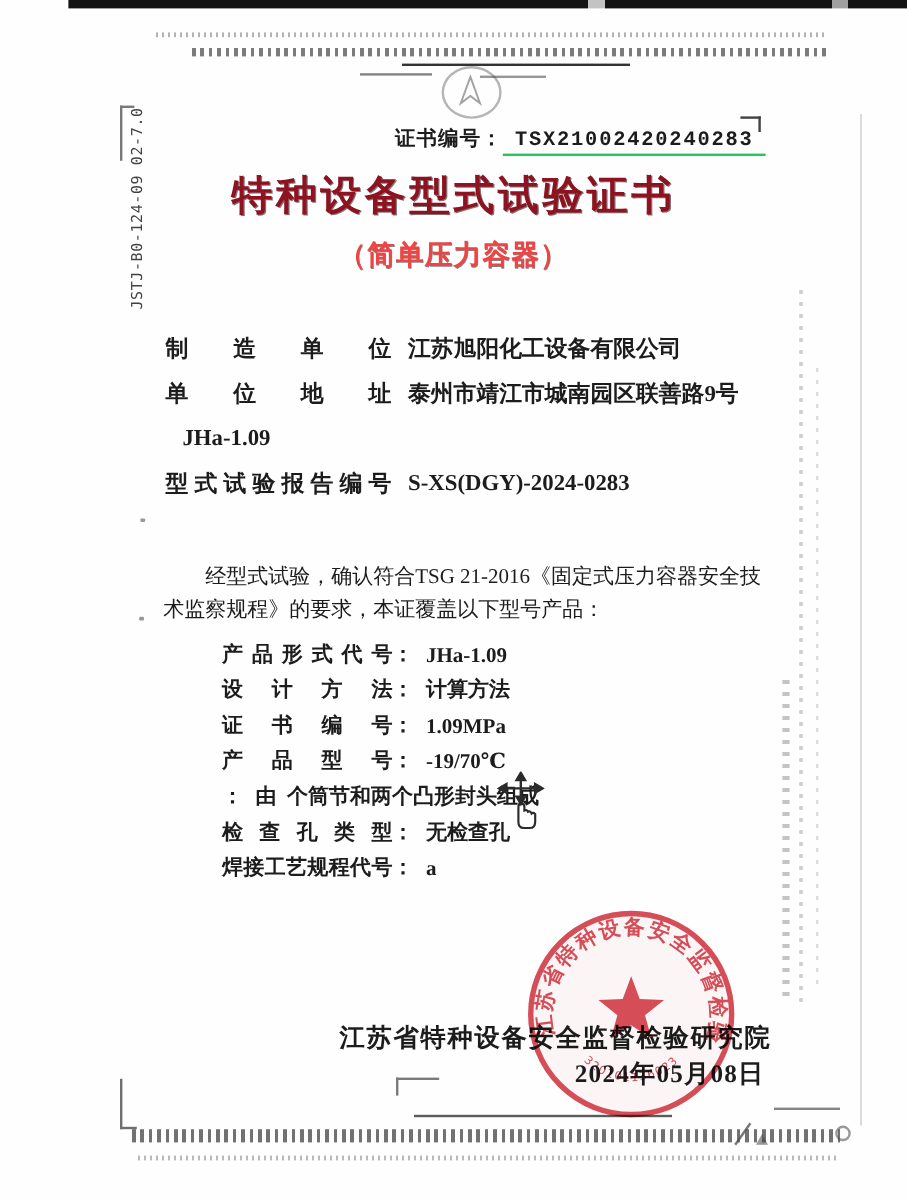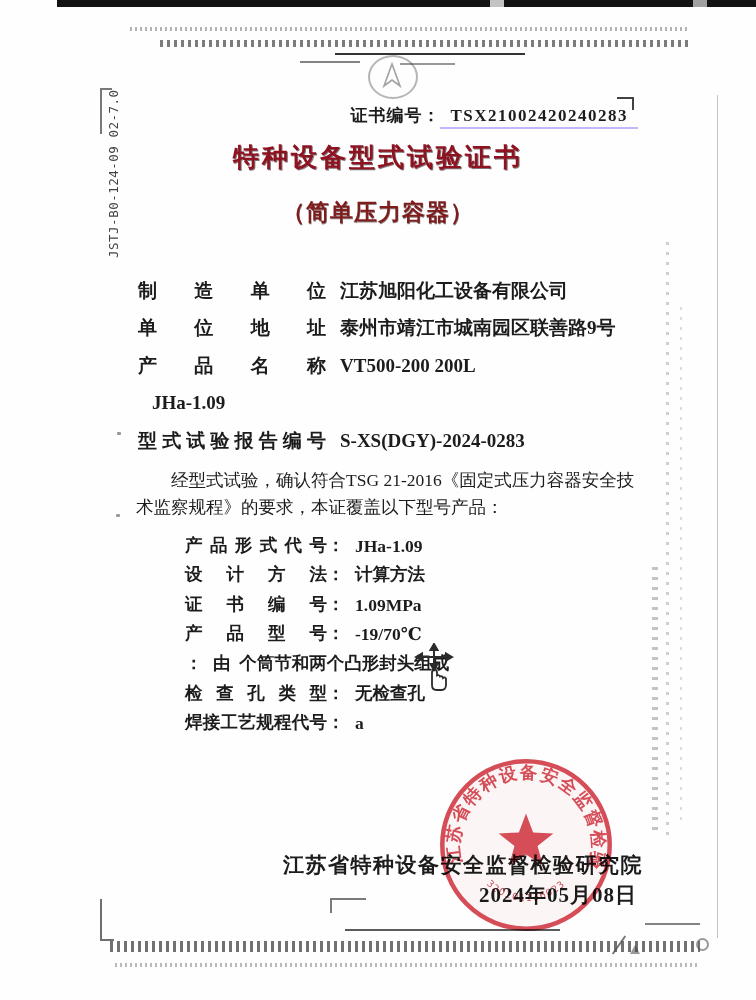--- a/index.html
+++ b/index.html
@@ -23,23 +23,23 @@
   .rightline{position:absolute;left:717px;top:95px;width:1px;height:843px;background:#c4c4c4;}
   .slashmark{position:absolute;left:618px;top:934px;width:2px;height:22px;background:#555;transform:rotate(35deg);opacity:.8;}
   .trimark{position:absolute;left:630px;top:945px;width:0;height:0;border-left:5px solid transparent;border-right:5px solid transparent;border-bottom:9px solid #444;opacity:.55;}
   .ringmark{position:absolute;left:696px;top:938px;width:9px;height:9px;border:2px solid #555;border-radius:50%;opacity:.6;}
   .speck{position:absolute;width:4px;height:3px;background:#333;opacity:.5;border-radius:1px;}
   
   .logo{position:absolute;left:368px;top:55px;width:46px;height:40px;border:2px solid rgba(45,45,45,.35);border-radius:50%;filter:blur(.5px);}
   .logo svg{position:absolute;left:10px;top:5px;opacity:.45;}
   
   .cert-line{position:absolute;top:104px;left:0;width:638px;text-align:right;font-size:17px;font-weight:700;letter-spacing:1px;}
-  .cert-no{display:inline-block;border-bottom:2px solid #c4b5fd;padding:0 10px 1px 10px;letter-spacing:1.5px;font-family:Liberation Serif, serif;}
-  .title{position:absolute;top:140px;left:0;right:0;text-align:center;font-size:26px;font-weight:700;letter-spacing:3px;color:#8e1220;text-shadow:1px 1px 0 rgba(25,2,8,.55);}
-  .subtitle{position:absolute;top:197px;left:0;right:0;text-align:center;font-size:23px;font-weight:700;letter-spacing:1px;color:#7f1d1d;text-shadow:.5px .5px 0 rgba(25,2,8,.5);}
+  .cert-no{display:inline-block;border-bottom:2px solid #22c55e;padding:0 10px 1px 10px;letter-spacing:1.5px;font-family:Liberation Mono, monospace;}
+  .title{position:absolute;top:140px;left:0;right:0;text-align:center;font-size:34px;font-weight:700;letter-spacing:3px;color:#8e1220;text-shadow:1px 1px 0 rgba(25,2,8,.55);}
+  .subtitle{position:absolute;top:197px;left:0;right:0;text-align:center;font-size:23px;font-weight:700;letter-spacing:1px;color:#ef4444;text-shadow:.5px .5px 0 rgba(25,2,8,.5);}
   .fields{position:absolute;top:272px;left:138px;width:496px;}
   .f-row{display:flex;align-items:center;height:37.5px;}
   .f-label{width:188px;font-size:19px;font-weight:700;text-align-last:justify;text-align:justify;}
   .f-value{flex:1;text-align:left;font-size:19px;font-weight:700;padding-left:14px;white-space:nowrap;}
   .paragraph{position:absolute;top:467px;left:136px;width:508px;font-size:17.5px;line-height:1.55;text-indent:2em;font-weight:500;}
   .specs{position:absolute;top:527px;left:185px;width:460px;}
   .s-row{display:flex;align-items:flex-end;height:29.6px;font-size:17.5px;}
   .s-label{width:142px;font-weight:600;text-align-last:justify;text-align:justify;}
   .s-colon{width:18px;font-weight:600;}
   .s-value{margin-left:10px;white-space:pre-wrap;font-weight:600;}
@@ -98,24 +98,20 @@
   <div class="subtitle">（简单压力容器）</div>
 
   <div class="fields">
     <div class="f-row">
       <span class="f-label">制造单位</span>
       <span class="f-value">江苏旭阳化工设备有限公司</span>
     </div>
     <div class="f-row">
       <span class="f-label">单位地址</span>
       <span class="f-value">泰州市靖江市城南园区联善路9号</span>
-    </div>
-    <div class="f-row">
-      <span class="f-label">产品名称</span>
-      <span class="f-value">VT500-200 200L</span>
     </div>
     <div class="f-row">
       <span class="f-value">JHa-1.09</span>
     </div>
     <div class="f-row">
       <span class="f-label">型式试验报告编号</span>
       <span class="f-value">S-XS(DGY)-2024-0283</span>
     </div>
   </div>
 

